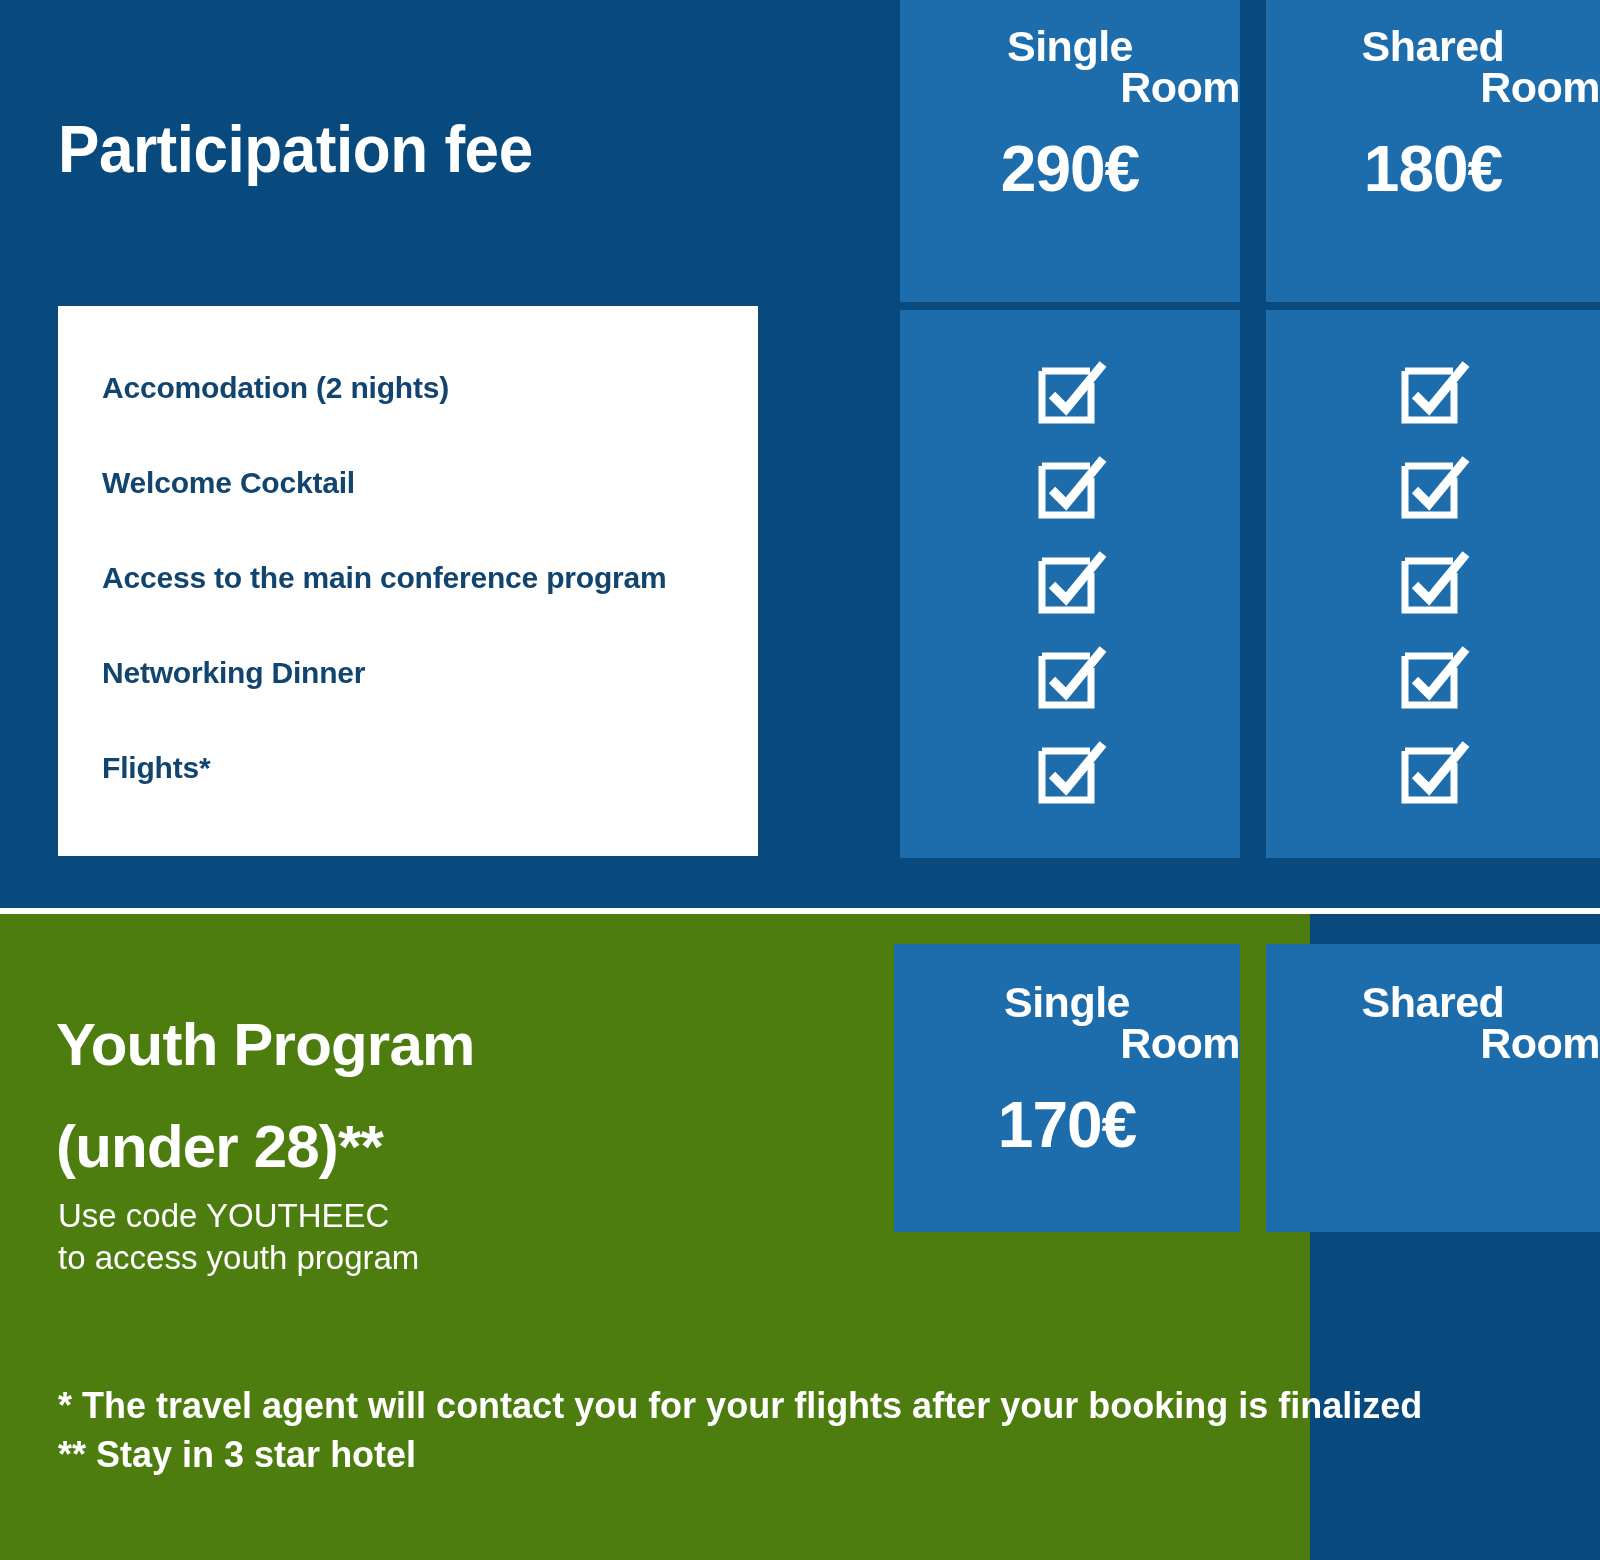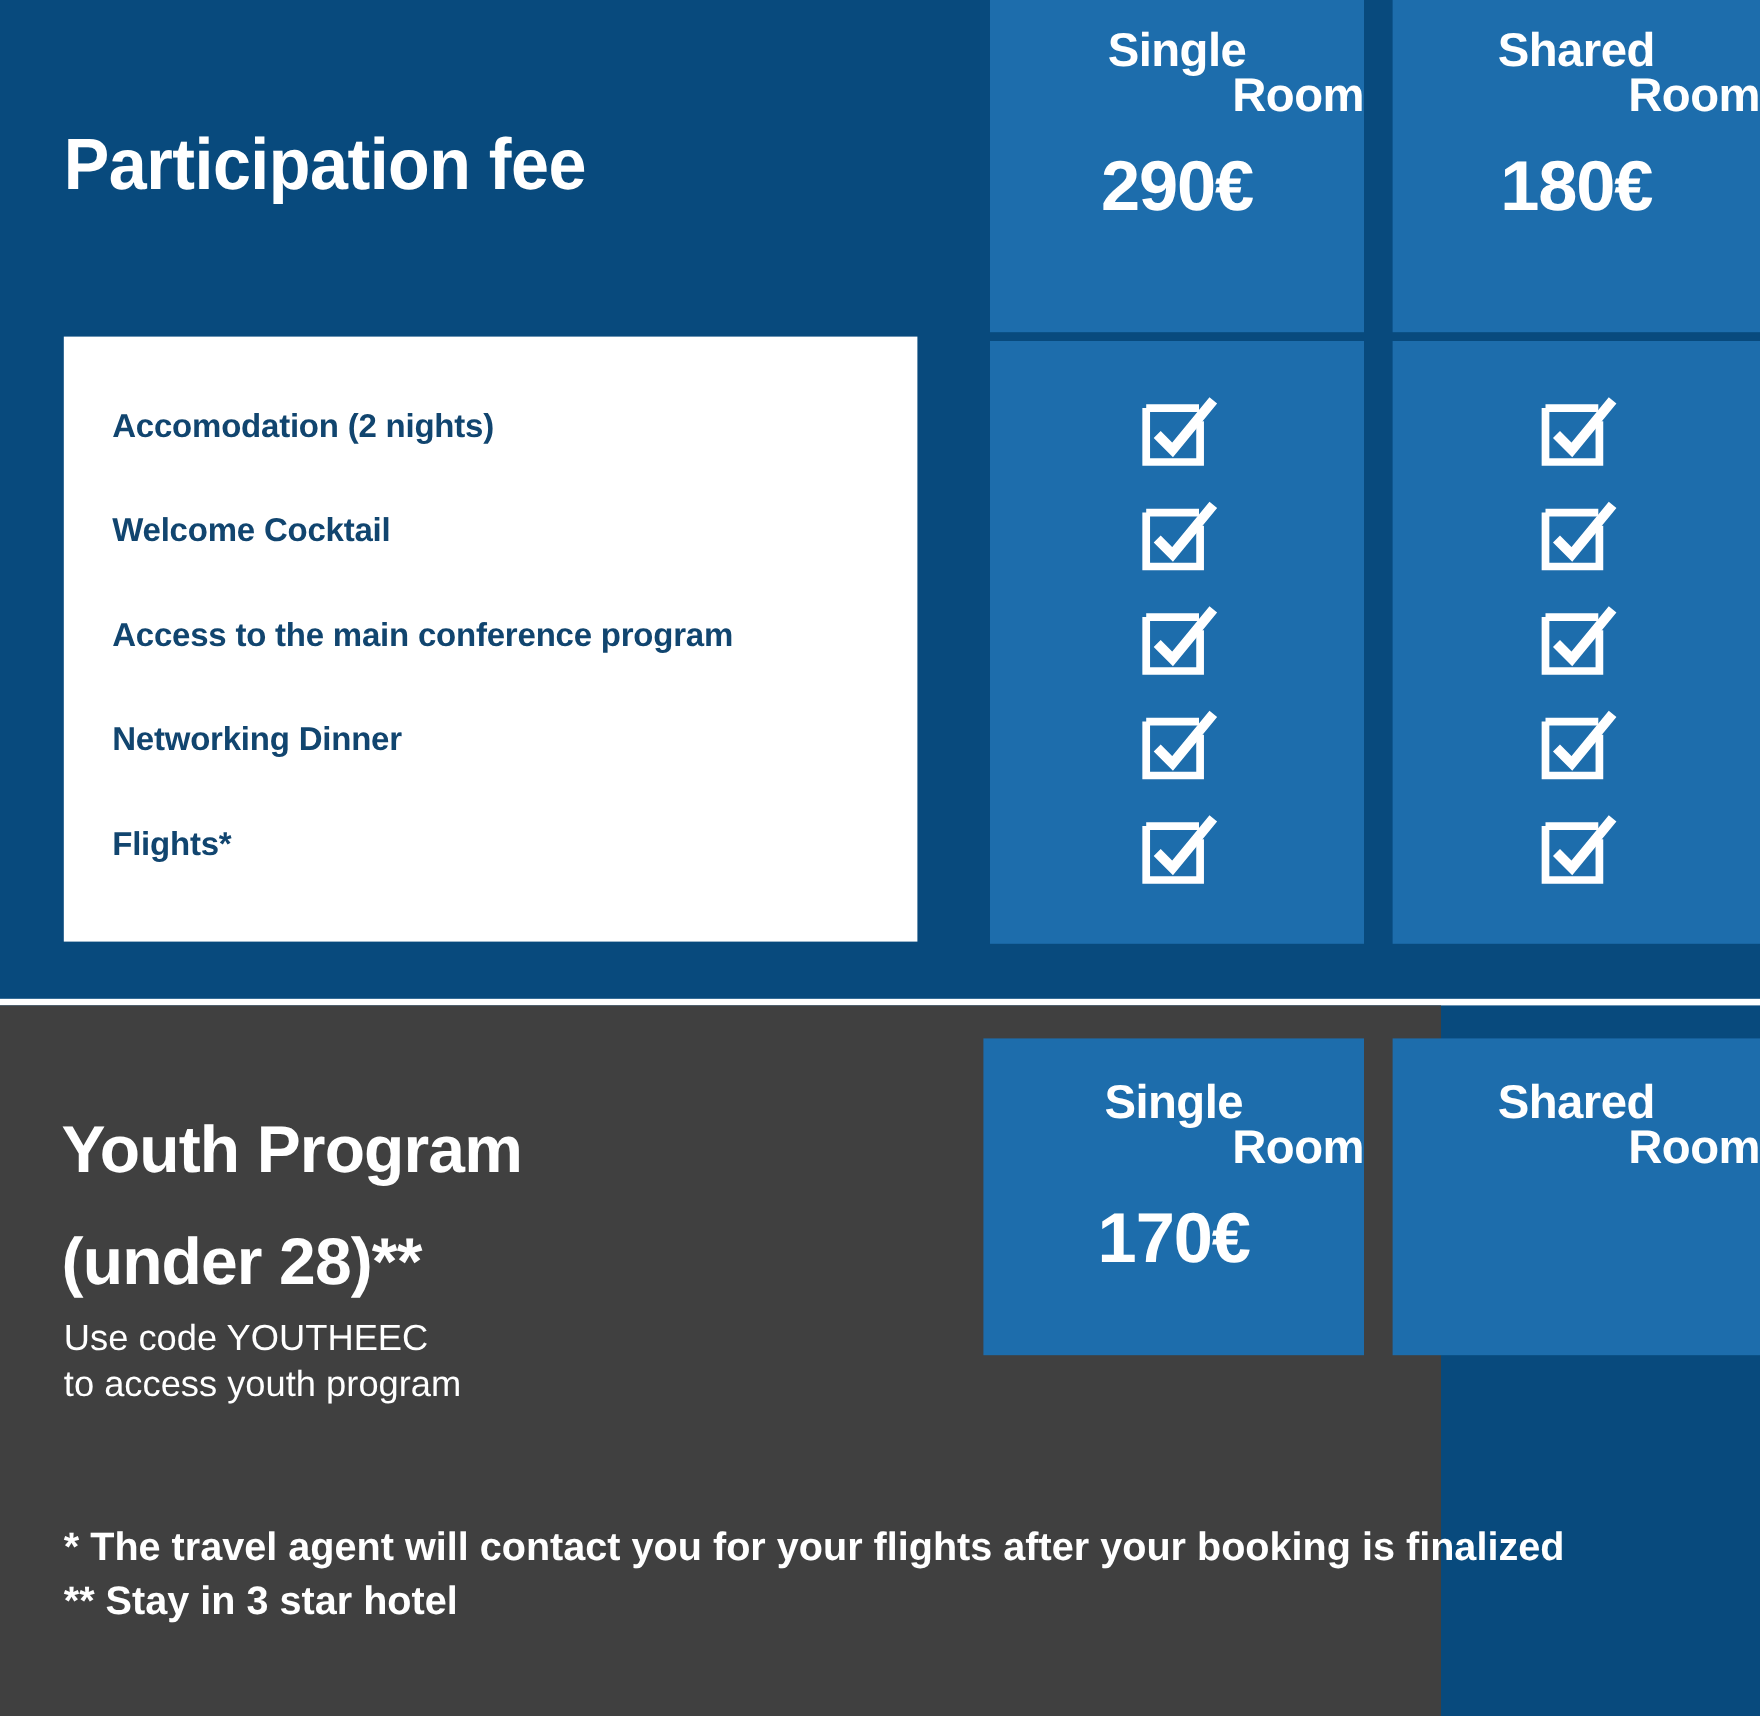--- a/index.html
+++ b/index.html
@@ -31,21 +31,21 @@
     font-size:66px;
     font-stretch:condensed;
     transform:scaleX(0.94);
     transform-origin:left top;
   }
 
   
   #feature-panel{
     position:absolute;
     left:58px; top:306px;
-    width:776px; height:550px;
+    width:700px; height:550px;
     background:#ffffff;
   }
   #feature-list{
     position:absolute;
     left:44px; top:34px;
     width:780px;
   }
   .feature-item{
     height:95px;
     display:flex;
@@ -106,21 +106,21 @@
   
   #section-divider{
     position:absolute;
     left:0; top:908px; width:1600px; height:6px;
     background:#ffffff;
   }
 
   
   #youth-section{
     position:absolute; left:0; top:914px; width:1310px; height:646px;
-    background:#404040;
+    background:#4d7c0f;
   }
 
   #youth-title{
     position:absolute;
     left:56px; top:100px;
     font-size:60px;
     font-weight:700;
     line-height:1.03;
     letter-spacing:-0.8px;
     color:#ffffff;

